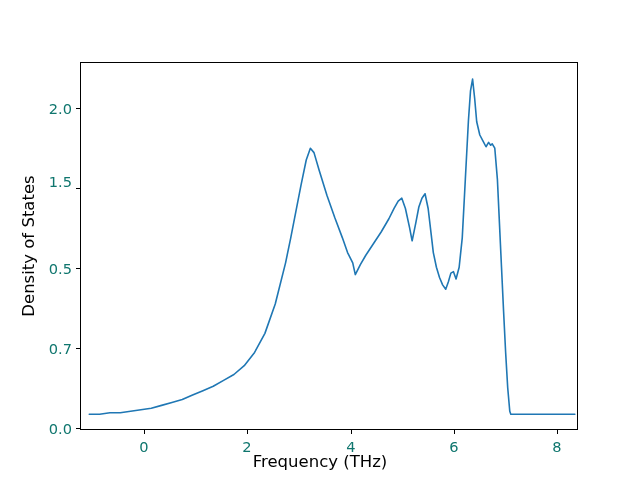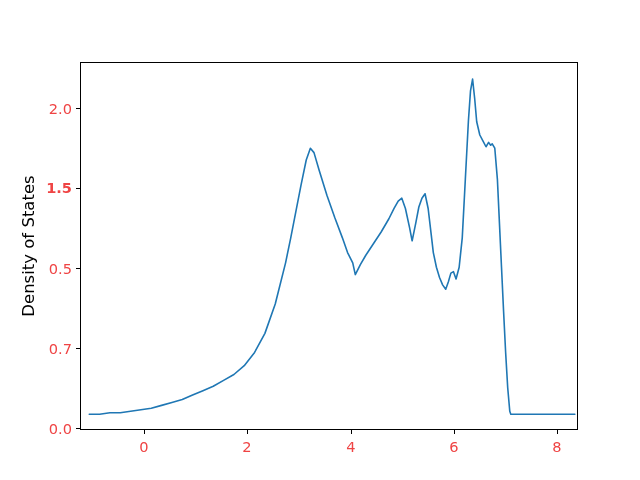--- a/index.html
+++ b/index.html
@@ -33,21 +33,21 @@
     position: absolute;
     left: 0;
     top: 0;
     width: 498px;
     height: 368px;
     display: block;
   }
   .tick-label {
     position: absolute;
     font-size: 14.6px;
-    color: #ef4444;
+    color: #0f766e;
     white-space: nowrap;
   }
   .ytick-label {
     text-align: right;
     transform: translateY(-50%);
   }
   .xtick-label {
     text-align: center;
     transform: translateX(-50%);
   }
@@ -102,30 +102,31 @@
 
   <div class="tick-mark ytick-mark" style="top:428px;"></div>
   <div class="tick-mark ytick-mark" style="top:348px;"></div>
   <div class="tick-mark ytick-mark" style="top:268px;"></div>
   <div class="tick-mark ytick-mark" style="top:188px;"></div>
   <div class="tick-mark ytick-mark" style="top:108px;"></div>
 
   <div class="tick-label ytick-label" style="left:24px;top:428px;width:48px;text-align:right;">0.0</div>
   <div class="tick-label ytick-label" style="left:24px;top:348px;width:48px;">0.7</div>
   <div class="tick-label ytick-label" style="left:24px;top:268px;width:48px;">0.5</div>
-  <div class="tick-label ytick-label" style="left:24px;top:187px;width:48px;font-weight:bold;">1.5</div>
+  <div class="tick-label ytick-label" style="left:24px;top:181px;width:48px;">1.5</div>
   <div class="tick-label ytick-label" style="left:24px;top:108px;width:48px;">2.0</div>
 
   <div class="tick-mark xtick-mark" style="left:144px;"></div>
   <div class="tick-mark xtick-mark" style="left:247px;"></div>
   <div class="tick-mark xtick-mark" style="left:351px;"></div>
   <div class="tick-mark xtick-mark" style="left:454px;"></div>
   <div class="tick-mark xtick-mark" style="left:557px;"></div>
 
   <div class="tick-label xtick-label" style="left:144px;top:438px;">0</div>
   <div class="tick-label xtick-label" style="left:247px;top:438px;">2</div>
   <div class="tick-label xtick-label" style="left:351px;top:438px;">4</div>
   <div class="tick-label xtick-label" style="left:454px;top:438px;">6</div>
   <div class="tick-label xtick-label" style="left:557px;top:438px;">8</div>
 
+  <div id="xlabel">Frequency (THz)</div>
   <div id="ylabel">Density of States</div>
 
 </div>
 
 </body></html>

